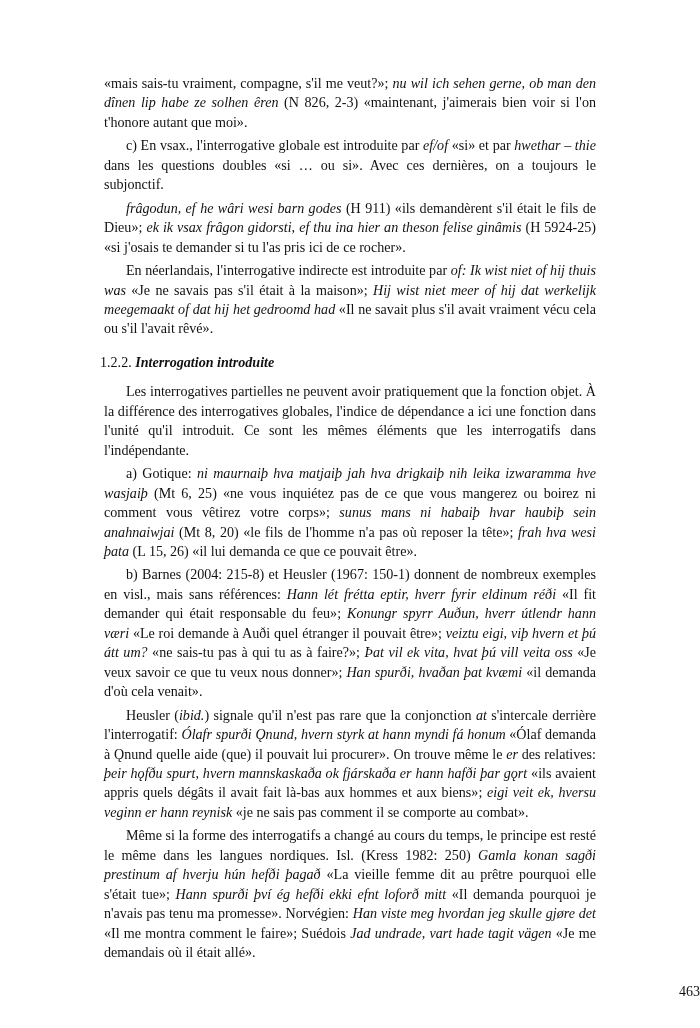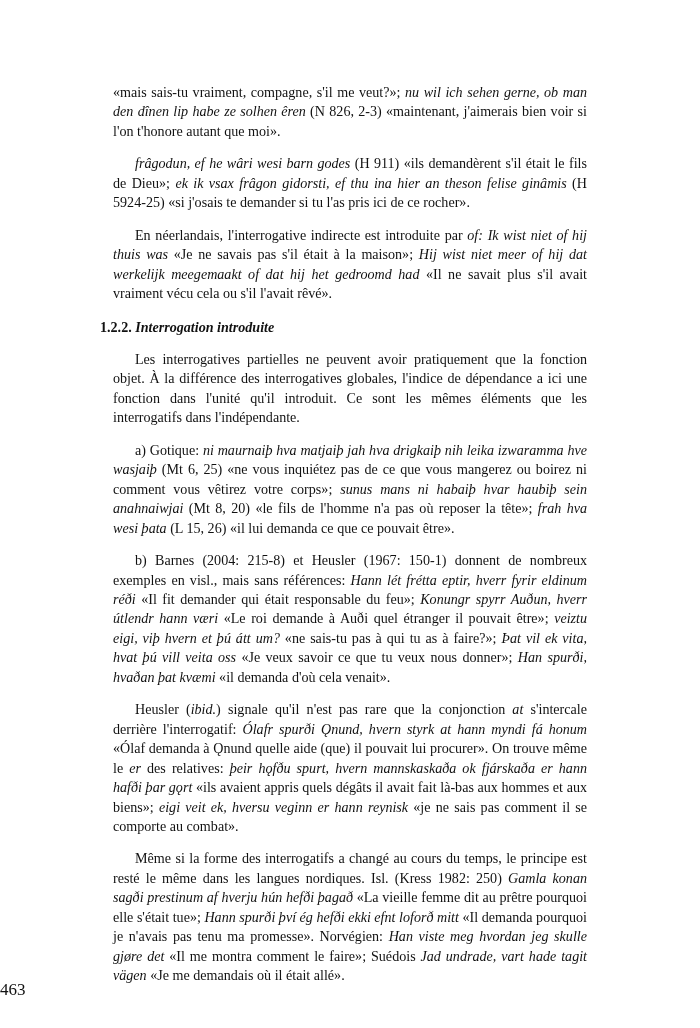--- a/index.html
+++ b/index.html
@@ -23,65 +23,66 @@
     background: #ffffff;
   }
   .body-text {
     font-size: 14.1px;
     line-height: 19.45px;
     text-align: justify;
     text-justify: inter-word;
     hyphens: none;
   }
   p.para {
-    margin: 13px;
+    margin: 4px;
     text-indent: 22px;
   }
   p.para.noindent {
     text-indent: 0;
   }
   h2.section-heading {
     font-size: 14.1px;
     line-height: 19.45px;
     font-weight: bold;
     font-style: italic;
     margin: 14px 0 10px 0;
     text-align: left;
     text-indent: 0;
   }
   h2.section-heading .num {
     font-style: normal;
-    font-weight: bold;
+    font-weight: normal;
     text-align: right;
   }
   em, .it {
     font-style: italic;
   }
   .rm {
     font-style: normal;
   }
   .page-number {
     position: absolute;
     left: 0;
     right: 0;
     bottom: 28px;
-    text-align: left;
-    font-size: 17px;
+    text-align: right;
+    font-size: 14px;
     font-family: "Liberation Serif", "DejaVu Serif", serif;
   }
 </style>
 </head>
 <body>
 
 <div class="page">
 
   <div class="body-text">
 
     <div id="block-before">
         <p class="para noindent" id="p-mhg-example"><span class="rm">«mais sais-tu vraiment, compagne, s'il me veut?»; </span><span class="it">nu wil ich sehen gerne, ob man den dînen lip habe ze solhen êren</span><span class="rm"> (N 826, 2-3) «maintenant, j'aimerais bien voir si l'on t'honore autant que moi».</span></p>
+        <p class="para" id="p-c-vsax"><span class="rm">c) En vsax., l'interrogative globale est introduite par </span><span class="it">ef/of</span><span class="rm"> «si» et par </span><span class="it">hwethar – thie</span><span class="rm"> dans les questions doubles «si … ou si». Avec ces dernières, on a toujours le subjonctif.</span></p>
         <p class="para" id="p-vsax-examples"><span class="it">frâgodun, ef he wâri wesi barn godes</span><span class="rm"> (H 911) «ils demandèrent s'il était le fils de Dieu»; </span><span class="it">ek ik vsax frâgon gidorsti, ef thu ina hier an theson felise ginâmis</span><span class="rm"> (H 5924-25) «si j'osais te demander si tu l'as pris ici de ce rocher».</span></p>
         <p class="para" id="p-neerlandais"><span class="rm">En néerlandais, l'interrogative indirecte est introduite par </span><span class="it">of: Ik wist niet of hij thuis was</span><span class="rm"> «Je ne savais pas s'il était à la maison»; </span><span class="it">Hij wist niet meer of hij dat werkelijk meegemaakt of dat hij het gedroomd had</span><span class="rm"> «Il ne savait plus s'il avait vraiment vécu cela ou s'il l'avait rêvé».</span></p>
       </div>
 
     <h2 class="section-heading">
       <span class="num">1.2.2.</span>
       <span class="it">Interrogation introduite</span>
     </h2>
 
     <div id="block-after">

